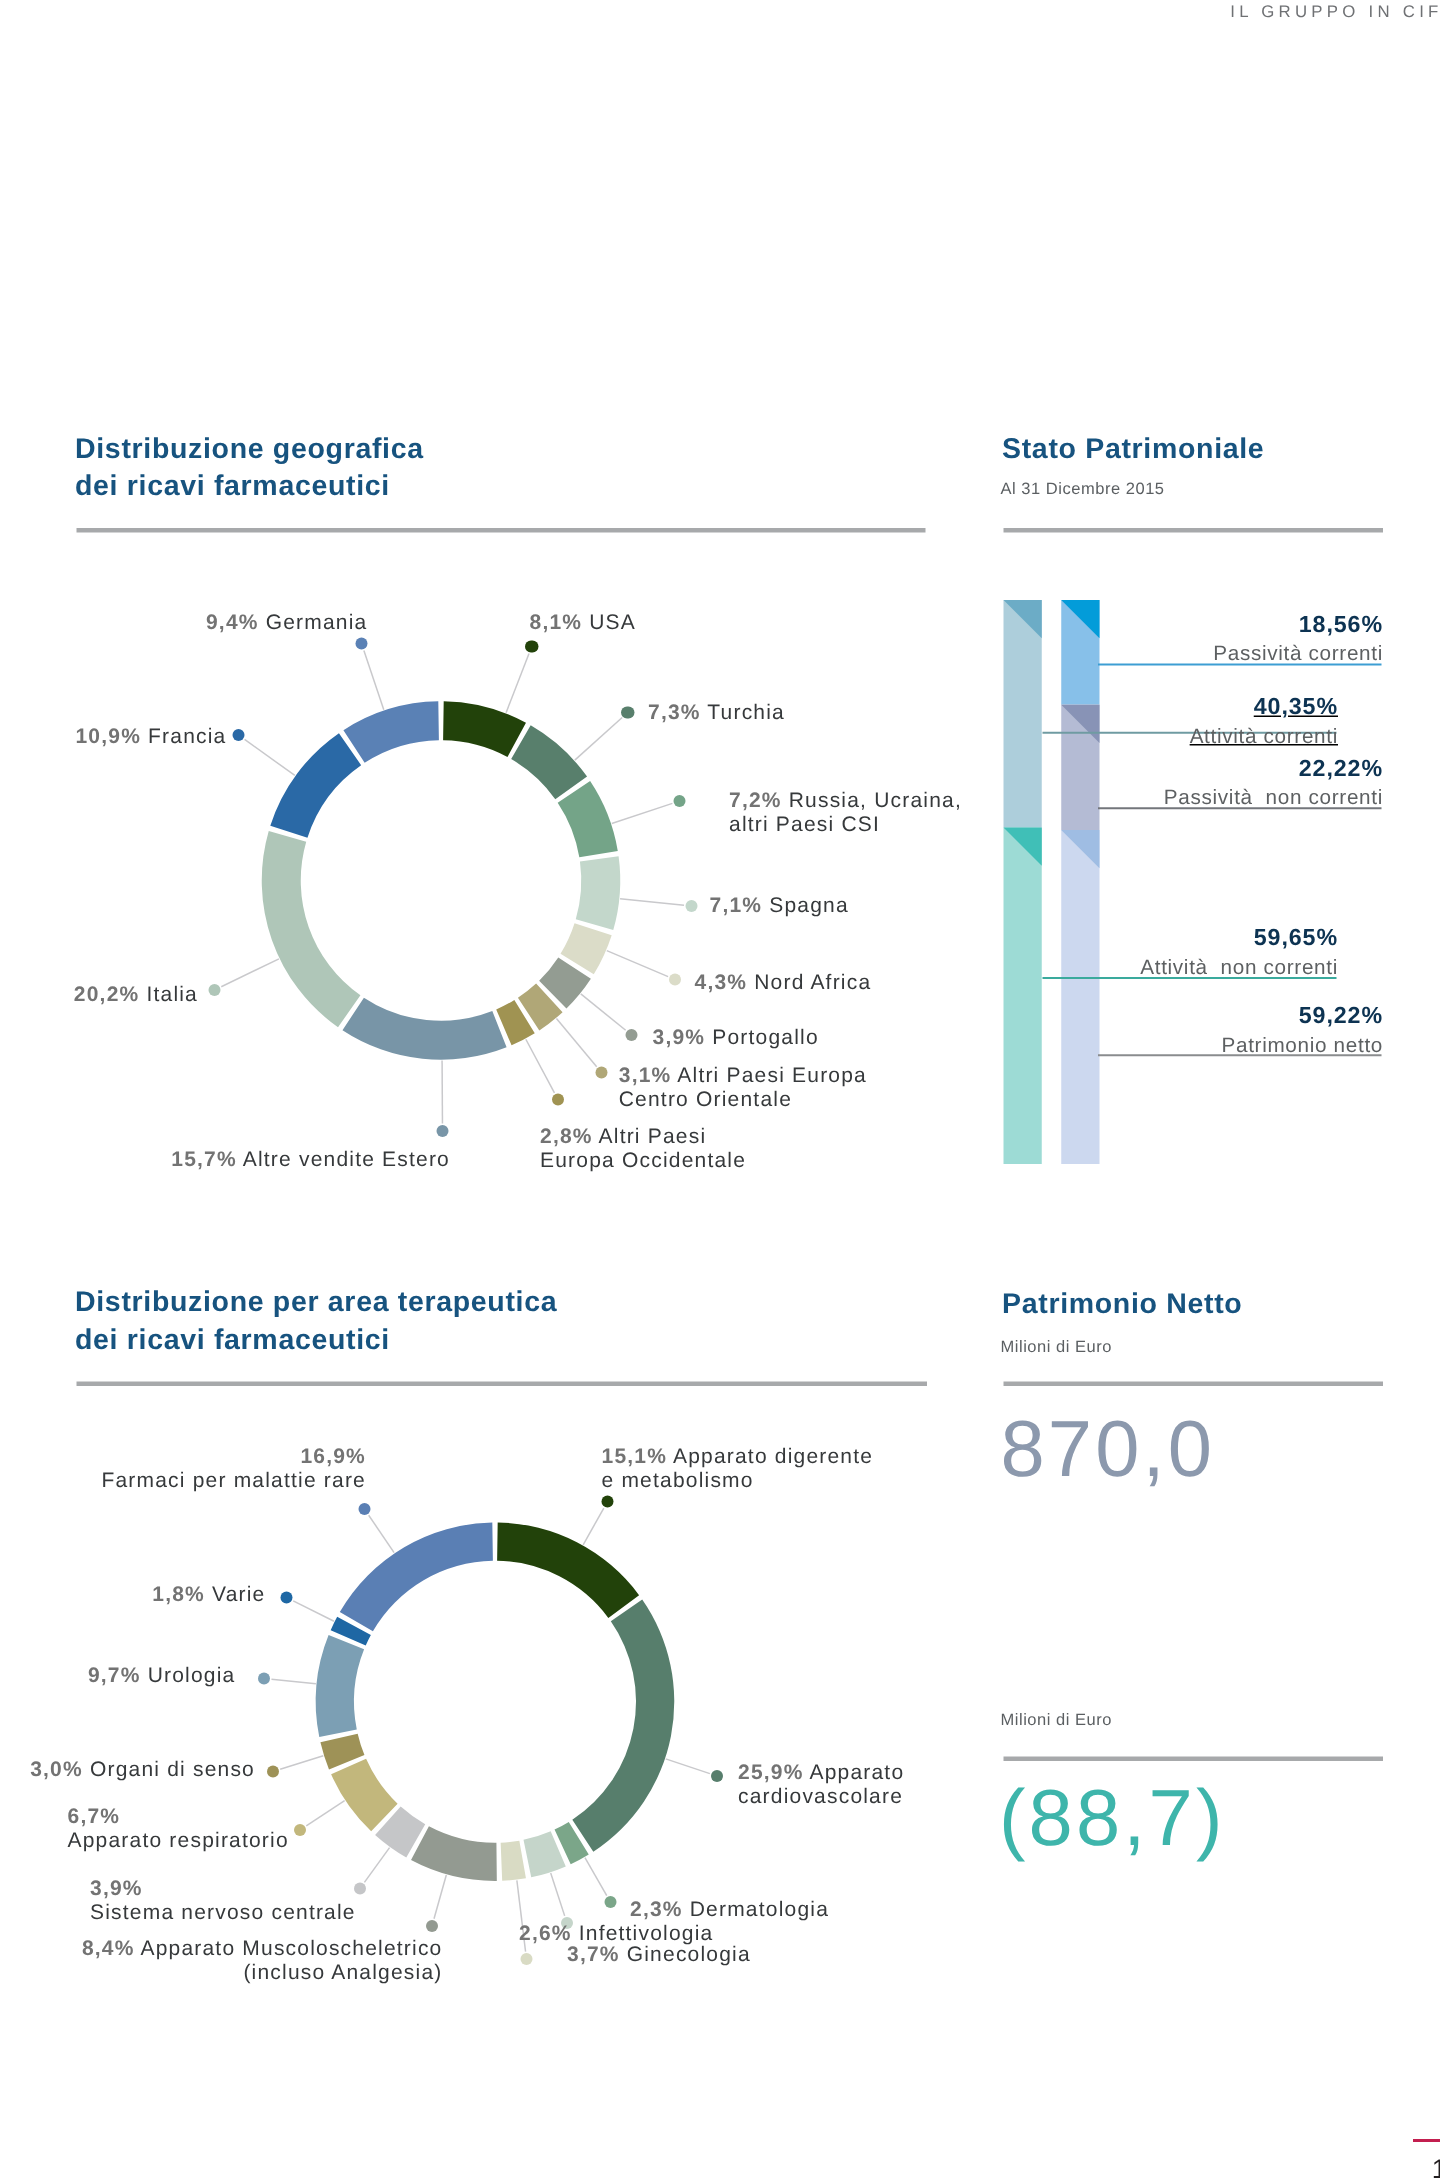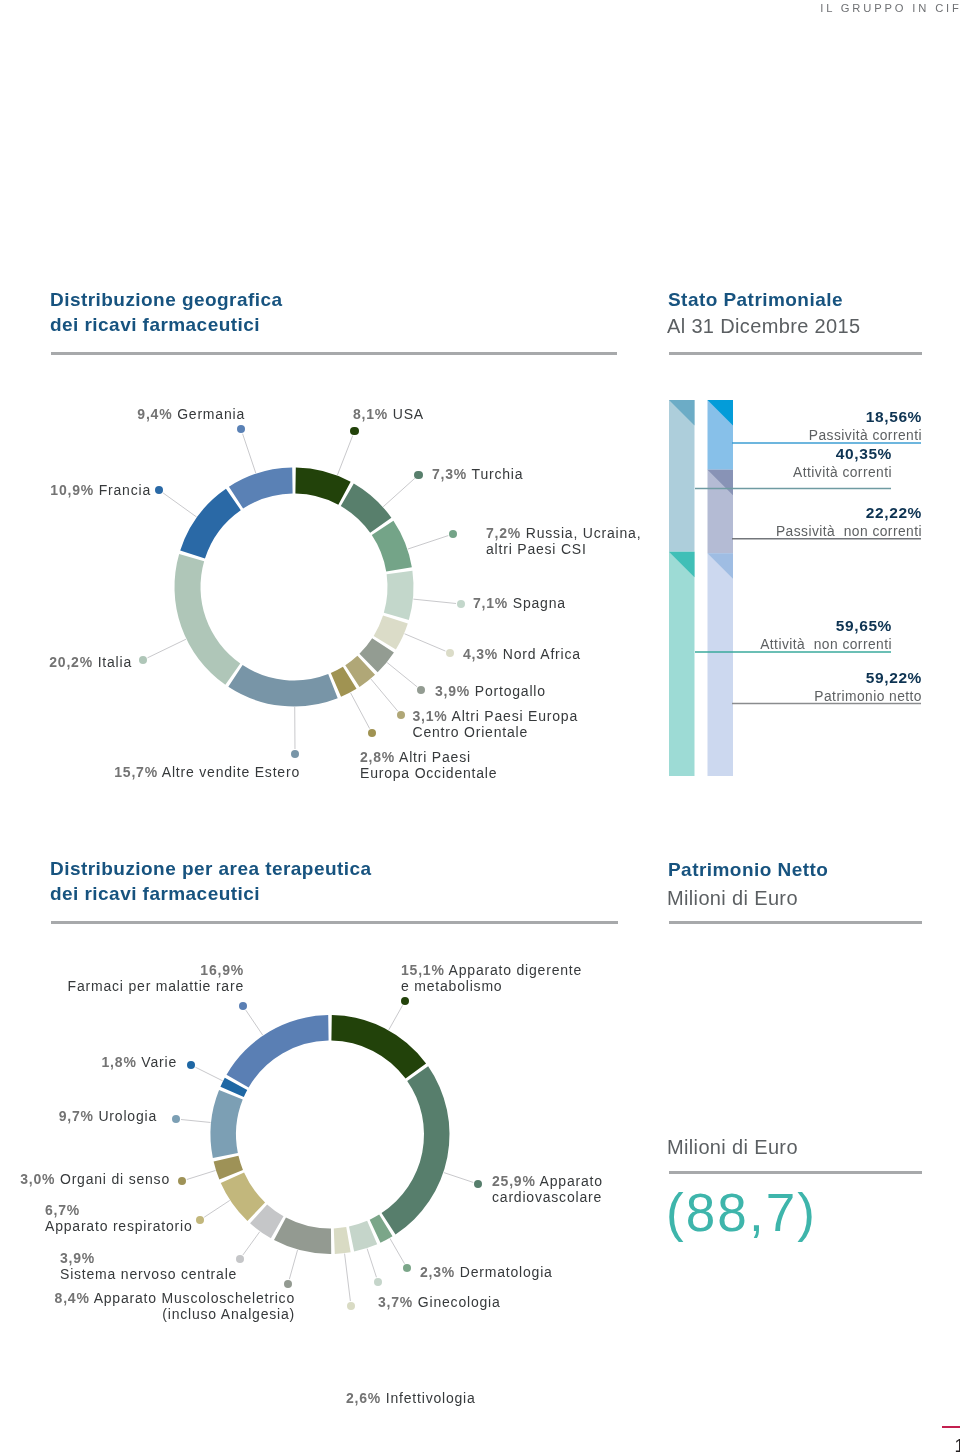--- a/index.html
+++ b/index.html
@@ -8,21 +8,21 @@
        -webkit-font-smoothing:antialiased;}
   .abs{position:absolute;}
   #page{position:absolute;left:0;top:0;width:960px;height:1453px;background:#fff;margin-left:20px;}
 
   
   .runhead{position:absolute;right:-3px;top:2px;font-size:11.2px;letter-spacing:2.85px;
            color:#6f7174;font-weight:400;white-space:nowrap;}
 
   
   .sect-title{position:absolute;color:#17537f;font-weight:700;font-size:19px;line-height:25.3px;white-space:pre-line;letter-spacing:0.45px;}
-  .sect-sub{position:absolute;color:#5b5f62;font-size:20px;line-height:18px;letter-spacing:0.35px;text-align:center;}
+  .sect-sub{position:absolute;color:#5b5f62;font-size:11px;line-height:18px;letter-spacing:0.35px;text-align:center;}
   .rule{position:absolute;height:3px;background:#a7a9ab;}
 
   
   .dlab{position:absolute;font-size:14px;line-height:16.2px;color:#36393b;white-space:nowrap;letter-spacing:0.8px;}
   .dlab b{color:#737373;font-weight:700;}
   .dlab.r{text-align:right;}
 
   .dot{position:absolute;border-radius:50%;}
 
   
@@ -115,21 +115,21 @@
       <path d="M687.5,469.79 L713,469.79 L713,495.29 Z" fill="#8893b6"></path>
       <rect x="687.5" y="553.33" width="25.5" height="222.67" fill="#ccd8ef"></rect>
       <path d="M687.5,553.33 L713,553.33 L713,578.83 Z" fill="#9fbde3"></path>
       <line x1="675" y1="488.5" x2="871" y2="488.5" stroke="#6f9ba2" stroke-width="1.4"></line>
       <line x1="675" y1="652" x2="871" y2="652" stroke="#3aaa9d" stroke-width="1.4"></line>
       <line x1="712" y1="443" x2="901" y2="443" stroke="#3d9ed3" stroke-width="1.4"></line>
       <line x1="712" y1="538.8" x2="901" y2="538.8" stroke="#73767b" stroke-width="1.4"></line>
       <line x1="712" y1="703.5" x2="901" y2="703.5" stroke="#8a8c8e" stroke-width="1.4"></line>
     </svg>
   <div id="balance-labels">
-      <div class="blab" style="right: 88px; top: 444px;"><div class="pc">40,35%</div><div class="nm">Attività correnti</div></div>
+      <div class="blab" style="right: 88px; top: 462px; text-decoration: underline;"><div class="pc">40,35%</div><div class="nm">Attività correnti</div></div>
       <div class="blab" style="right: 88px; top: 616px;"><div class="pc">59,65%</div><div class="nm">Attività  non correnti</div></div>
       <div class="blab" style="right: 58px; top: 407px;"><div class="pc">18,56%</div><div class="nm">Passività correnti</div></div>
       <div class="blab" style="right: 58px; top: 502.8px;"><div class="pc">22,22%</div><div class="nm">Passività  non correnti</div></div>
       <div class="blab" style="right: 58px; top: 667.5px;"><div class="pc">59,22%</div><div class="nm">Patrimonio netto</div></div>
     </div>
 
   <div class="sect-title" style="left:30px;top:856px;">Distribuzione per area terapeutica
 dei ricavi farmaceutici</div>
   <div class="rule" style="left:30.5px;top:921px;width:567.5px;"></div>
 
@@ -162,40 +162,41 @@
   <div id="thera-labels">
       <div class="dot" style="left: 380.6px; top: 996.6px; width: 8.8px; height: 8.8px; background: rgb(34, 66, 10);"></div>
       <div class="dlab" style="left: 381px; top: 962px;"><b>15,1%</b> Apparato digerente<br>e metabolismo</div>
       <div class="dot" style="left: 453.6px; top: 1179.6px; width: 8.8px; height: 8.8px; background: rgb(87, 126, 108);"></div>
       <div class="dlab" style="left: 472px; top: 1173px;"><b>25,9%</b> Apparato<br>cardiovascolare</div>
       <div class="dot" style="left: 382.6px; top: 1263.6px; width: 8.8px; height: 8.8px; background: rgb(123, 166, 137);"></div>
       <div class="dlab" style="left: 400px; top: 1264px;"><b>2,3%</b> Dermatologia</div>
       <div class="dot" style="left: 353.6px; top: 1277.6px; width: 8.8px; height: 8.8px; background: rgb(197, 213, 202);"></div>
       <div class="dlab" style="left: 358px; top: 1294px;"><b>3,7%</b> Ginecologia</div>
       <div class="dot" style="left: 326.6px; top: 1301.6px; width: 8.8px; height: 8.8px; background: rgb(217, 219, 196);"></div>
-      <div class="dlab" style="left: 326px; top: 1390px;"><b>2,6%</b> Infettivologia</div>
+      <div class="dlab" style="left: 326px; top: 1280px;"><b>2,6%</b> Infettivologia</div>
       <div class="dot" style="left: 263.6px; top: 1279.6px; width: 8.8px; height: 8.8px; background: rgb(147, 154, 145);"></div>
       <div class="dlab r" style="right: 685px; top: 1290px;"><b>8,4%</b> Apparato Muscoloscheletrico<br>(incluso Analgesia)</div>
       <div class="dot" style="left: 215.6px; top: 1254.6px; width: 8.8px; height: 8.8px; background: rgb(197, 198, 200);"></div>
       <div class="dlab" style="left: 40px; top: 1250px;"><b>3,9%</b><br>Sistema nervoso centrale</div>
       <div class="dot" style="left: 175.6px; top: 1215.6px; width: 8.8px; height: 8.8px; background: rgb(194, 183, 124);"></div>
       <div class="dlab" style="left: 25px; top: 1202px;"><b>6,7%</b><br>Apparato respiratorio</div>
       <div class="dot" style="left: 157.6px; top: 1176.6px; width: 8.8px; height: 8.8px; background: rgb(158, 146, 87);"></div>
       <div class="dlab r" style="right: 810px; top: 1171px;"><b>3,0%</b> Organi di senso</div>
       <div class="dot" style="left: 151.6px; top: 1114.6px; width: 8.8px; height: 8.8px; background: rgb(124, 159, 180);"></div>
       <div class="dlab r" style="right: 823px; top: 1108px;"><b>9,7%</b> Urologia</div>
       <div class="dot" style="left: 166.6px; top: 1060.6px; width: 8.8px; height: 8.8px; background: rgb(30, 103, 164);"></div>
       <div class="dlab r" style="right: 803px; top: 1054px;"><b>1,8%</b> Varie</div>
       <div class="dot" style="left: 218.6px; top: 1001.6px; width: 8.8px; height: 8.8px; background: rgb(90, 127, 180);"></div>
       <div class="dlab r" style="right: 736px; top: 962px;"><b>16,9%</b><br>Farmaci per malattie rare</div>
     </div>
 
   <div class="sect-title" style="left:648px;top:857px;">Patrimonio Netto</div>
   <div class="sect-sub" style="left:647px;top:889px;">Milioni di Euro</div>
   <div class="rule" style="left:648.5px;top:921px;width:253px;"></div>
+  <div class="bignum" id="equity-value" style="left: 647px; top: 940px; color: rgb(140, 153, 173);">870,0</div>
 
   <div class="sect-sub" style="left:647px;top:1138px;">Milioni di Euro</div>
   <div class="rule" style="left:648.5px;top:1171px;width:253px;"></div>
   <div class="bignum" id="nfp-value" style="left: 646px; top: 1186px; color: rgb(62, 181, 171);">(88,7)</div>
 
   <div class="pagerule" style="left:921.8px;top:1425.5px;width:38px;"></div>
   <div class="pagenum" style="left:934.5px;top:1436px;">11</div>
 </div>
 
 </body></html>

